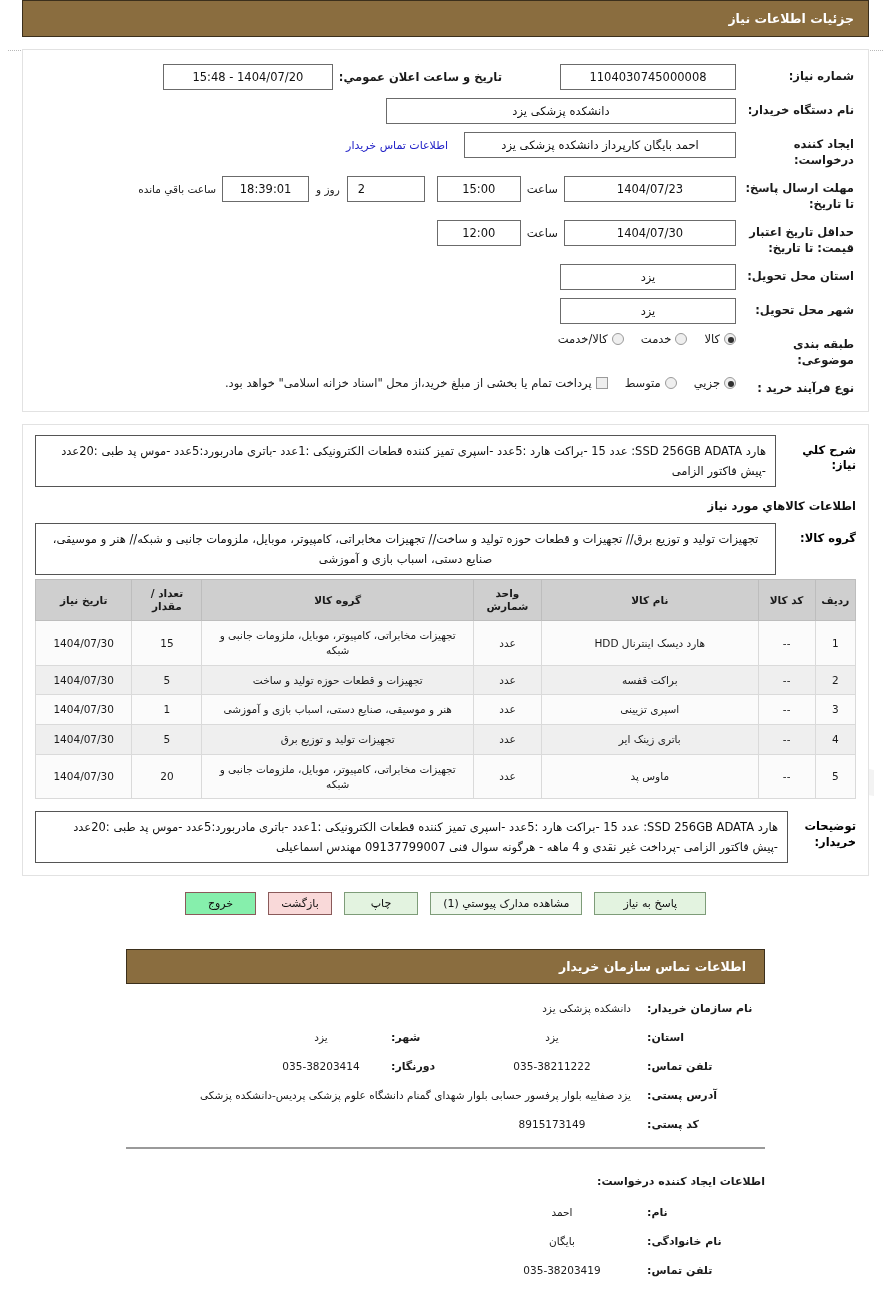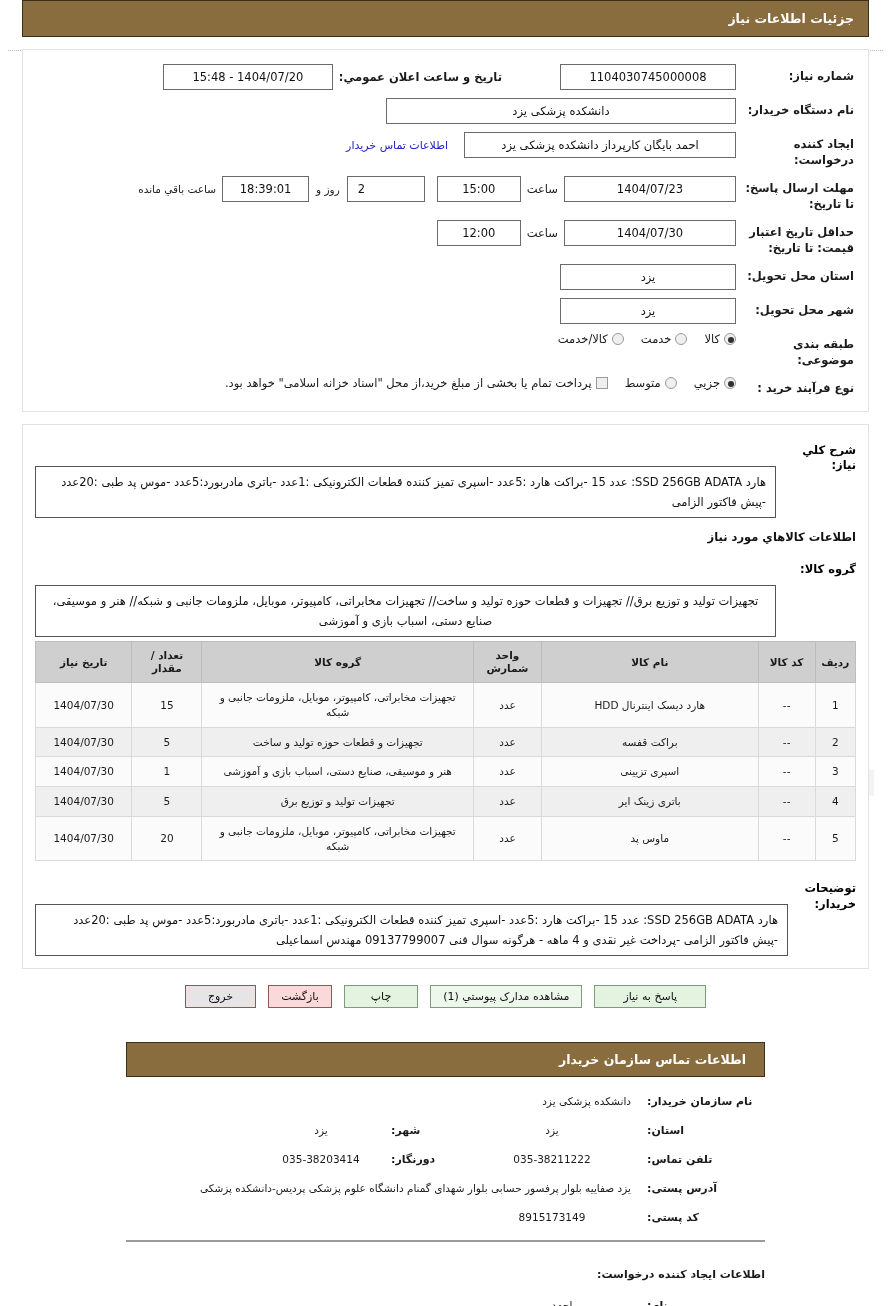--- a/index.html
+++ b/index.html
@@ -147,21 +147,20 @@
 
   
   .bigbox {
     border: 1px solid #555;
     background: #fff;
     font-size: 11.5px;
     line-height: 1.75;
     padding: 5px 9px;
     color: #111;
     text-align: right;
-    margin-top: 31px;
   }
   .row-bigbox { display: flex; align-items: flex-start; gap: 8px; }
   .row-bigbox .flabel { width: 72px; flex: 0 0 72px; padding-top: 8px; }
 
   .section-title {
     font-size: 11.5px; font-weight: bold; color: #111;
     margin: 12px 0 10px 0; text-align: right;
   }
 
   
@@ -211,21 +210,21 @@
     border: 1px solid #7a7a7a;
     cursor: pointer;
     white-space: nowrap;
     min-height: 21px;
     line-height: 13px;
     color: #111;
   }
   .btn.green { background: #e3f3e0; border-color: #7e9c79; }
   .btn.green.wide { padding: 4px 28px; }
   .btn.green.lite { background: #eef7ec; }
-  .btn.pink  { background: #e5e5e5; border-color: #8a5a5a; }
+  .btn.pink  { background: #86efac; border-color: #8a5a5a; }
   .btn.pink.soft { background: #f9d9d9; }
 
   
   .contact {
     margin: 18px 126px 0 126px;
     font-size: 11px;
     color: #1a1a1a;
   }
   .crow { display: flex; align-items: flex-start; margin-bottom: 16px; }
   .ckey {

